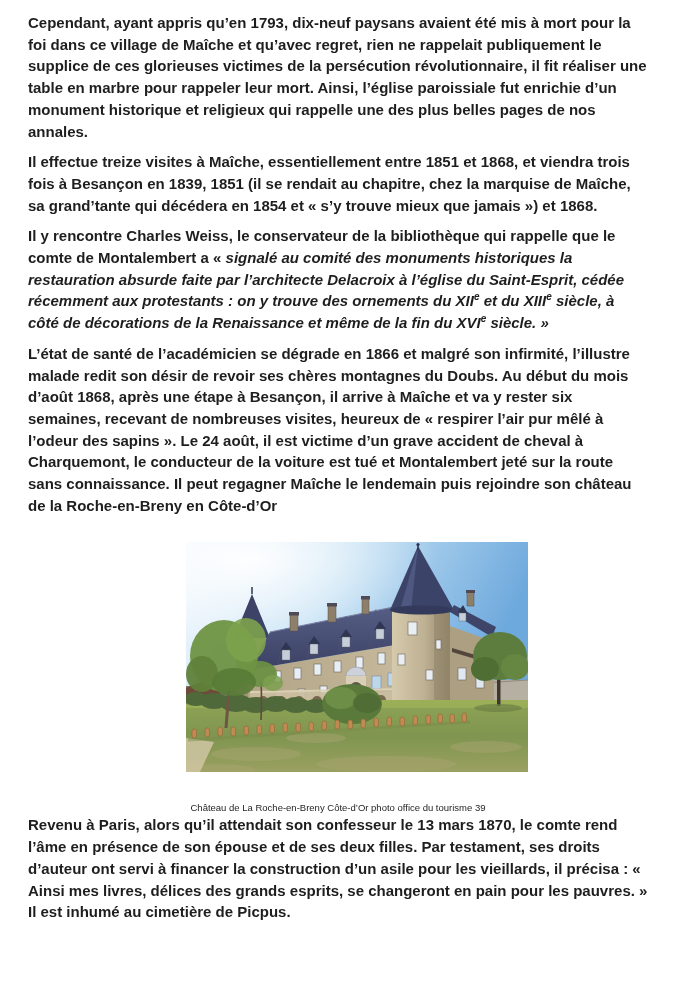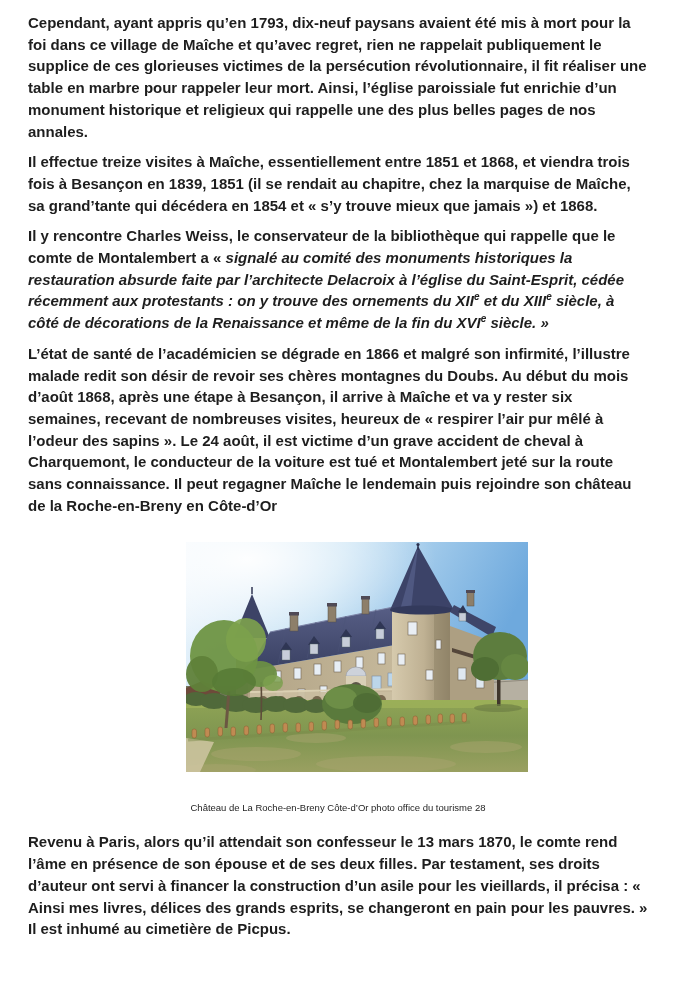--- a/index.html
+++ b/index.html
@@ -6,21 +6,21 @@
   body{
     width:675px;height:986px;background:#ffffff;position:relative;overflow:hidden;
     font-family:"Liberation Sans","DejaVu Sans",sans-serif;color:#1e1e1e;
   }
   .article{position:absolute;left:28px;top:12px;width:620px;font-size:15px;line-height:21.7px;}
   .article p{margin:0 0 9px 0;font-weight:bold;}
   .article sup{font-size:10px;line-height:0;}
   .figure-wrap{margin:26px 0 0 158px;width:342px;height:230px;}
   .figure-wrap svg{display:block;}
   .caption{margin-top:30px;text-align:center;font-size:9.5px;line-height:12px;color:#1e1e1e;}
-  .paras-bottom{margin-top:17px;}
+  .paras-bottom{}
 </style>
 </head>
 <body>
 
 <div class="article">
 
   <div id="paras-top" class="paras-top">
       <p><span>Cependant, ayant appris qu’en 1793, dix-neuf paysans avaient été mis à mort pour la foi dans ce village de Maîche et qu’avec regret, rien ne rappelait publiquement le supplice de ces glorieuses victimes de la persécution révolutionnaire, il fit réaliser une table en marbre pour rappeler leur mort. Ainsi, l’église paroissiale fut enrichie d’un monument historique et religieux qui rappelle une des plus belles pages de nos annales.</span></p>
       <p><span>Il effectue treize visites à Maîche, essentiellement entre 1851 et 1868, et viendra trois fois à Besançon en 1839, 1851 (il se rendait au chapitre, chez la marquise de Maîche, sa grand’tante qui décédera en 1854 et « s’y trouve mieux que jamais ») et 1868.</span></p>
       <p><span>Il y rencontre Charles Weiss, le conservateur de la bibliothèque qui rappelle que le comte de Montalembert a « </span><span style="font-style: italic;">signalé au comité des monuments historiques la restauration absurde faite par l’architecte Delacroix à l’église du Saint-Esprit, cédée récemment aux protestants : on y trouve des ornements du XII</span><sup style="font-style: italic;">e</sup><span style="font-style: italic;"> et du XIII</span><sup style="font-style: italic;">e</sup><span style="font-style: italic;"> siècle, à côté de décorations de la Renaissance et même de la fin du XVI</span><sup style="font-style: italic;">e</sup><span style="font-style: italic;"> siècle. »</span></p>
@@ -249,19 +249,19 @@
           <rect x="227" y="174" width="4.5" height="9" rx="2"></rect>
           <rect x="240" y="173" width="4.5" height="9" rx="2"></rect>
           <rect x="252" y="172" width="4.5" height="9" rx="2"></rect>
           <rect x="264" y="172" width="4.5" height="9" rx="2"></rect>
           <rect x="276" y="171" width="4.5" height="9" rx="2"></rect>
         </g>
       </g>
     </svg>
   </figure>
 
-  <div class="caption">Château de La Roche-en-Breny Côte-d’Or photo office du tourisme 28</div>
+  <div class="caption">Château de La Roche-en-Breny Côte-d’Or photo office du tourisme 39</div>
 
   <div id="paras-bottom" class="paras-bottom">
       <p><span>Revenu à Paris, alors qu’il attendait son confesseur le 13 mars 1870, le comte rend l’âme en présence de son épouse et de ses deux filles. Par testament, ses droits d’auteur ont servi à financer la construction d’un asile pour les vieillards, il précisa : « Ainsi mes livres, délices des grands esprits, se changeront en pain pour les pauvres. »  Il est inhumé au cimetière de Picpus.</span></p>
     </div>
 
 </div>
 
 </body></html>

